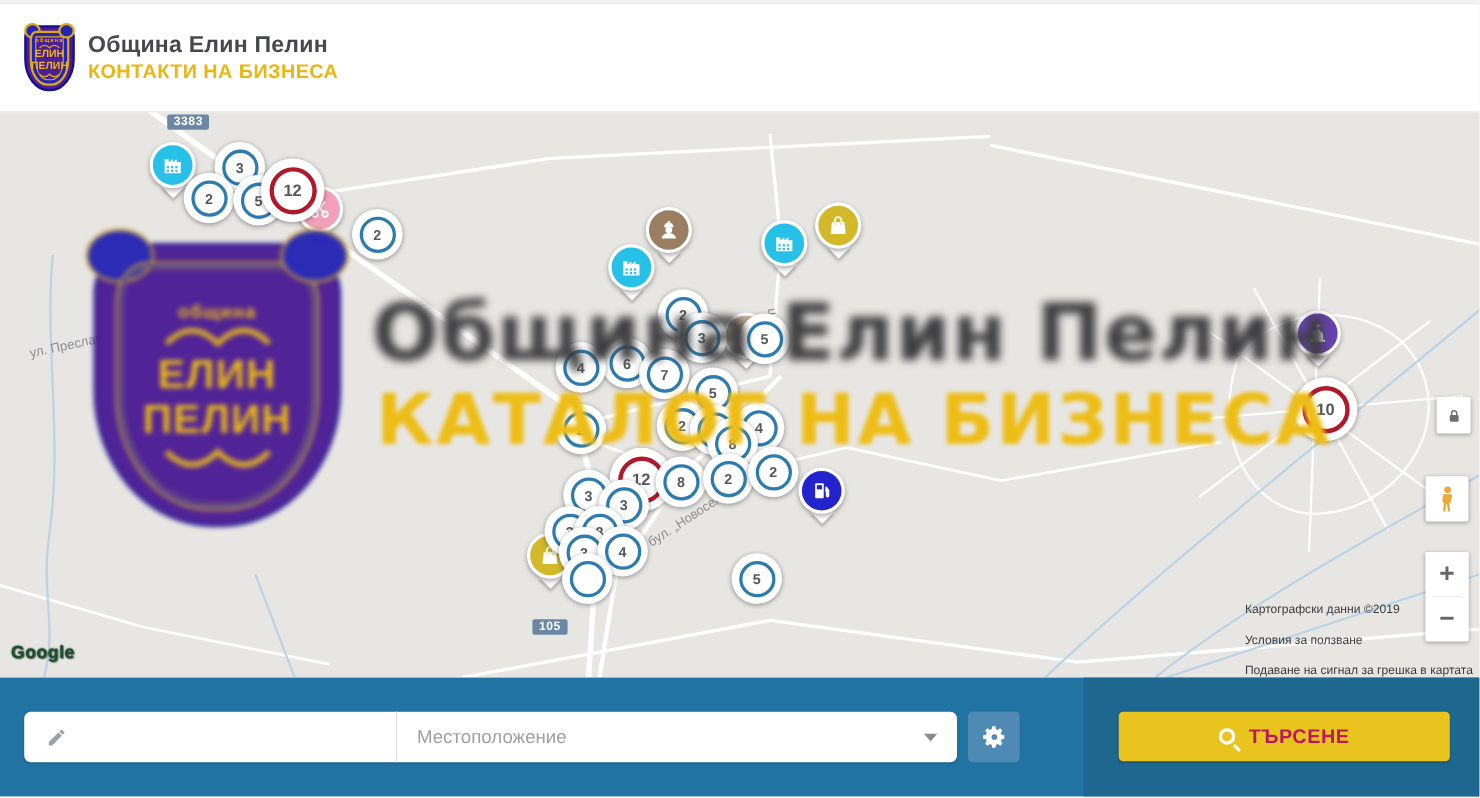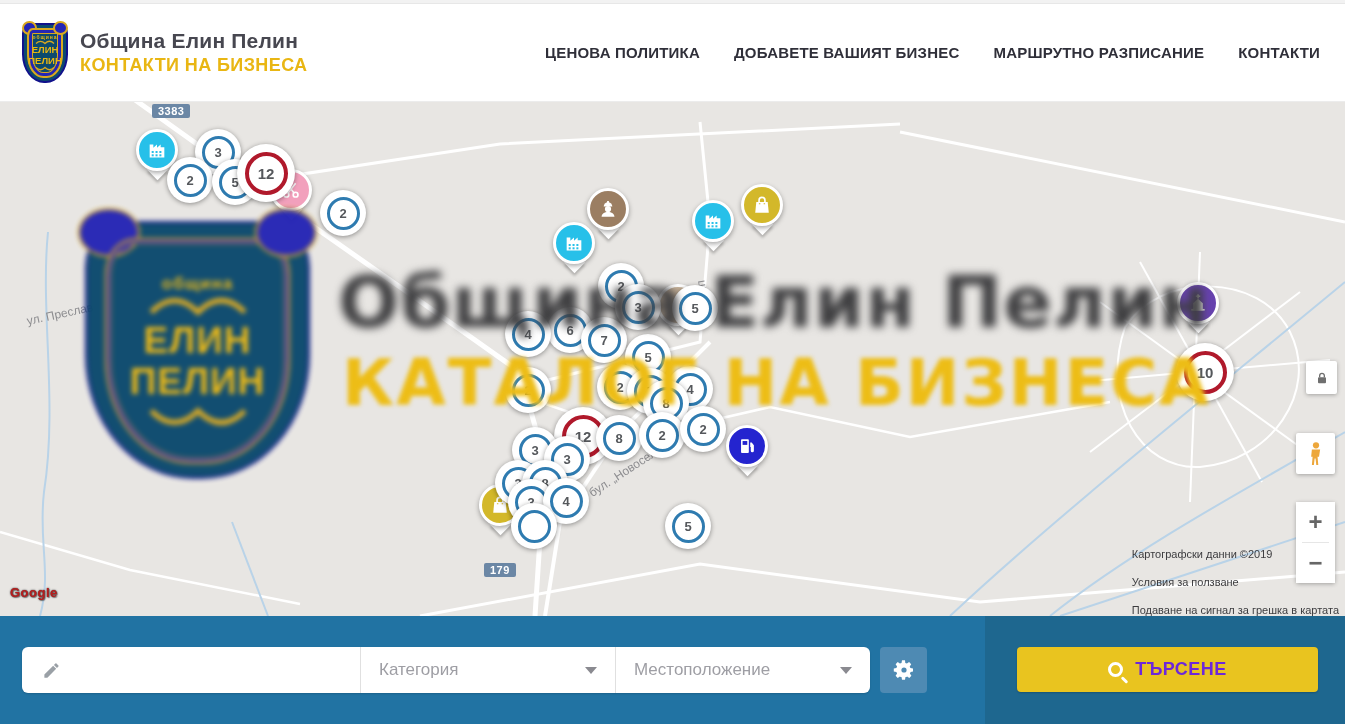--- a/index.html
+++ b/index.html
@@ -10,21 +10,21 @@
   
   .header { position:relative; height:98px; background:#fff; border-bottom:1px solid #ececec;
             display:flex; align-items:center; }
   .brand { display:flex; align-items:center; gap:12px; margin-left:22px; cursor:pointer; }
   .brand-text .t1 { font-size:21px; font-weight:700; color:#474750; letter-spacing:.2px; }
   .brand-text .t2 { font-size:18px; font-weight:700; color:#e9b613; letter-spacing:.4px; margin-top:2px; }
   .nav { position:absolute; right:25px; top:0; height:100%; display:flex; align-items:center; gap:34px; }
   .nav a { font-size:15px; font-weight:700; color:#2f2f39; text-decoration:none; letter-spacing:.2px; cursor:pointer; }
 
   
-  .crest { position:relative; background:#0c4a6e; border:2px solid #11118c;
+  .crest { position:relative; background:#4c1d95; border:2px solid #11118c;
            border-radius:18% 18% 48% 48%; }
   .crest::before, .crest::after { content:""; position:absolute; top:-6%; width:26%; height:18%;
            border:2px solid #d9a81f; border-radius:50%; background:#2525b5; }
   .crest::before { left:-4%; } .crest::after { right:-4%; }
   .crest-inner { position:absolute; left:8%; right:8%; top:6%; bottom:5%;
            border:2px solid #d9a81f; border-radius:16% 16% 46% 46%;
            box-shadow: inset 0 0 0 3px #2525b5, inset 0 0 0 4px #d9a81f;
            display:flex; flex-direction:column; align-items:center; justify-content:center;
            color:#e9b613; text-align:center; }
   .crest-org { font-weight:700; letter-spacing:1px; }
@@ -83,21 +83,21 @@
   .ctrl { position:absolute; background:#fff; box-shadow:0 1px 4px rgba(0,0,0,.3); border-radius:2px;
           display:flex; align-items:center; justify-content:center; cursor:pointer; }
   .ctrl-lock   { left:1306px; top:259px; width:31px; height:33px; }
   .ctrl-pegman { left:1296px; top:331px; width:39px; height:41px; }
   .zoomctrl { position:absolute; left:1296px; top:400px; width:39px; height:81px; background:#fff;
           box-shadow:0 1px 4px rgba(0,0,0,.3); border-radius:2px; display:flex; flex-direction:column; }
   .zoomctrl button { flex:1; border:0; background:#fff; color:#666; font-size:24px; font-weight:700;
           cursor:pointer; line-height:1; font-family:inherit; }
   .zoomctrl .sep { height:1px; background:#e6e6e6; margin:0 6px; }
 
-  .google-logo { position:absolute; left:10px; top:483px; font-size:13px; font-weight:700; color:#b91c1c;
+  .google-logo { position:absolute; left:10px; top:483px; font-size:16px; font-weight:700; color:#14532d;
           letter-spacing:.5px; cursor:pointer;
           text-shadow:0 0 2px rgba(68,68,68,.8), 0 0 1px rgba(68,68,68,.9), 1px 1px 1px rgba(68,68,68,.6); }
   .attrib { position:absolute; right:6px; bottom:0; display:flex; gap:16px; font-size:11px; color:#3c3c3f;flex-direction:column; }
   .attrib span { cursor:default; }
   .attrib .lnk { cursor:pointer; }
 
   
   .searchbar { position:relative; height:108px; background:#2173a3; }
   .searchbar .darkpanel { position:absolute; right:0; top:0; width:360px; height:100%; background:#1e678f; }
   .search-box { position:absolute; left:22px; top:31px; width:848px; height:46px; background:#fff;
@@ -109,21 +109,21 @@
   .sb-keyword input::placeholder { color:#9e9ea4; }
   .sb-select { flex:1; border-left:1px solid #e0e0e0; padding:0 18px; font-size:17px; color:#9e9ea4;
           justify-content:space-between; cursor:pointer; }
   .dd-arrow { width:0; height:0; border-left:6px solid transparent; border-right:6px solid transparent;
           border-top:7px solid #8a8a90; }
   .gear-btn { position:absolute; left:880px; top:31px; width:47px; height:46px; background:#4e8ab3;
           border:0; border-radius:4px; cursor:pointer; display:flex; align-items:center; justify-content:center; }
   .gear-btn svg { width:24px; height:24px; }
   .search-btn { position:absolute; left:1017px; top:31px; width:301px; height:45px; background:#e9c41f;
           border:0; border-radius:4px; cursor:pointer; display:flex; align-items:center; justify-content:center;
-          gap:12px; color:#6d28d9; font-size:18px; font-weight:700; letter-spacing:.5px; font-family:inherit;
+          gap:12px; color:#be185d; font-size:18px; font-weight:700; letter-spacing:.5px; font-family:inherit;
           box-shadow:0 1px 2px rgba(0,0,0,.2); }
   .mag { width:15px; height:15px; border:3px solid #fff; border-radius:50%; position:relative; }
   .mag::after { content:""; position:absolute; width:3px; height:8px; background:#fff; border-radius:2px;
           left:12px; top:11px; transform:rotate(-45deg); }
 </style>
 </head>
 <body>
 
 <div class="topstrip"></div>
 
@@ -140,26 +140,20 @@
         <svg class="orn" width="22" height="5" viewBox="0 0 40 10">
             <path d="M2 3 C8 9 14 9 20 3 C26 9 32 9 38 3" stroke="#d9a81f" fill="none" stroke-width="2.5"></path>
           </svg>
       </div>
     </div>
     <div class="brand-text">
       <div class="t1">Община Елин Пелин</div>
       <div class="t2">КОНТАКТИ НА БИЗНЕСА</div>
     </div>
   </div>
-  <nav class="nav">
-    <a>ЦЕНОВА ПОЛИТИКА</a>
-    <a>ДОБАВЕТЕ ВАШИЯТ БИЗНЕС</a>
-    <a>МАРШРУТНО РАЗПИСАНИЕ</a>
-    <a>КОНТАКТИ</a>
-  </nav>
 </div>
 
 <div class="map">
   <svg class="roads" width="1345" height="514">
 
     <g stroke="#ffffff" fill="none">
       <path d="M110,-20 L250,80 L400,185 L520,270 L545,360 L535,514" stroke-width="5"></path>
       <path d="M250,80 L500,42 L900,22" stroke-width="3"></path>
       <path d="M900,30 L1345,120" stroke-width="3"></path>
       <path d="M540,280 L700,240 L710,120 L700,20" stroke-width="3"></path>
@@ -184,21 +178,21 @@
     </g>
   </svg>
 
   <div>
       <div class="street-label" style="left: 60px; top: 212px; transform: translate(-50%, -50%) rotate(-12deg);">ул. Преслав</div>
       <div class="street-label" style="left: 630px; top: 366px; transform: translate(-50%, -50%) rotate(-33deg);">бул. „Новоселци“</div>
       <div class="street-label" style="left: 704px; top: 190px; transform: translate(-50%, -50%) rotate(80deg);">ций“</div>
     </div>
   <div>
       <div class="road-badge" style="left: 152px; top: 2px;">3383</div>
-      <div class="road-badge" style="left: 484px; top: 461px;">179</div>
+      <div class="road-badge" style="left: 484px; top: 461px;">105</div>
     </div>
   <div class="marker-layer">
       <div class="pin" style="left: 157px; top: 53px;">
         <div class="pin-circle" style="background:#27c0e9">
           <span style="display:flex">
             <svg viewBox="0 0 24 24">
               <path fill="#fff" d="M4 20 V6 h4 v3.4 l4-3.4 v3.4 l4-3.4 v3 h4 V20 z"></path>
               <g fill="#27c0e9">
                 <rect x="6.2" y="13" width="2.2" height="2.2"></rect>
                 <rect x="10.4" y="13" width="2.2" height="2.2"></rect>
@@ -530,24 +524,20 @@
 <div class="searchbar">
   <div class="darkpanel"></div>
 
   <div class="search-box">
     <div class="sb-section sb-keyword">
       <svg width="19" height="19" viewBox="0 0 24 24" fill="#9aa0a6">
         <path d="M3 17.2 V21 h3.8 L17.9 9.9 l-3.8-3.8 z M20.7 7.1 a1 1 0 0 0 0-1.4 l-2.4-2.4 a1 1 0 0 0-1.4 0 l-1.8 1.8 3.8 3.8 z"></path>
       </svg>
     </div>
     <div class="sb-section sb-select">
-      <span>Категория</span>
-      <span class="dd-arrow"></span>
-    </div>
-    <div class="sb-section sb-select">
       <span>Местоположение</span>
       <span class="dd-arrow"></span>
     </div>
   </div>
 
   <button class="gear-btn">
     <svg viewBox="0 0 24 24" fill="#fff">
       <path d="M21 13.5 v-3 l-2.6-.5 a6.7 6.7 0 0 0-.7-1.6 l1.5-2.2-2.1-2.1-2.2 1.5 a6.7 6.7 0 0 0-1.6-.7 L13 2.3 h-3 l-.5 2.6 a6.7 6.7 0 0 0-1.6.7 L5.7 4.1 3.6 6.2 l1.5 2.2 a6.7 6.7 0 0 0-.7 1.6 l-2.6.5 v3 l2.6.5 c.2.6.4 1.1.7 1.6 l-1.5 2.2 2.1 2.1 2.2-1.5 c.5.3 1 .5 1.6.7 l.5 2.6 h3 l.5-2.6 c.6-.2 1.1-.4 1.6-.7 l2.2 1.5 2.1-2.1-1.5-2.2 c.3-.5.5-1 .7-1.6 z"></path>
       <circle cx="12" cy="12" r="2.6" fill="#4e8ab3"></circle>
     </svg>

